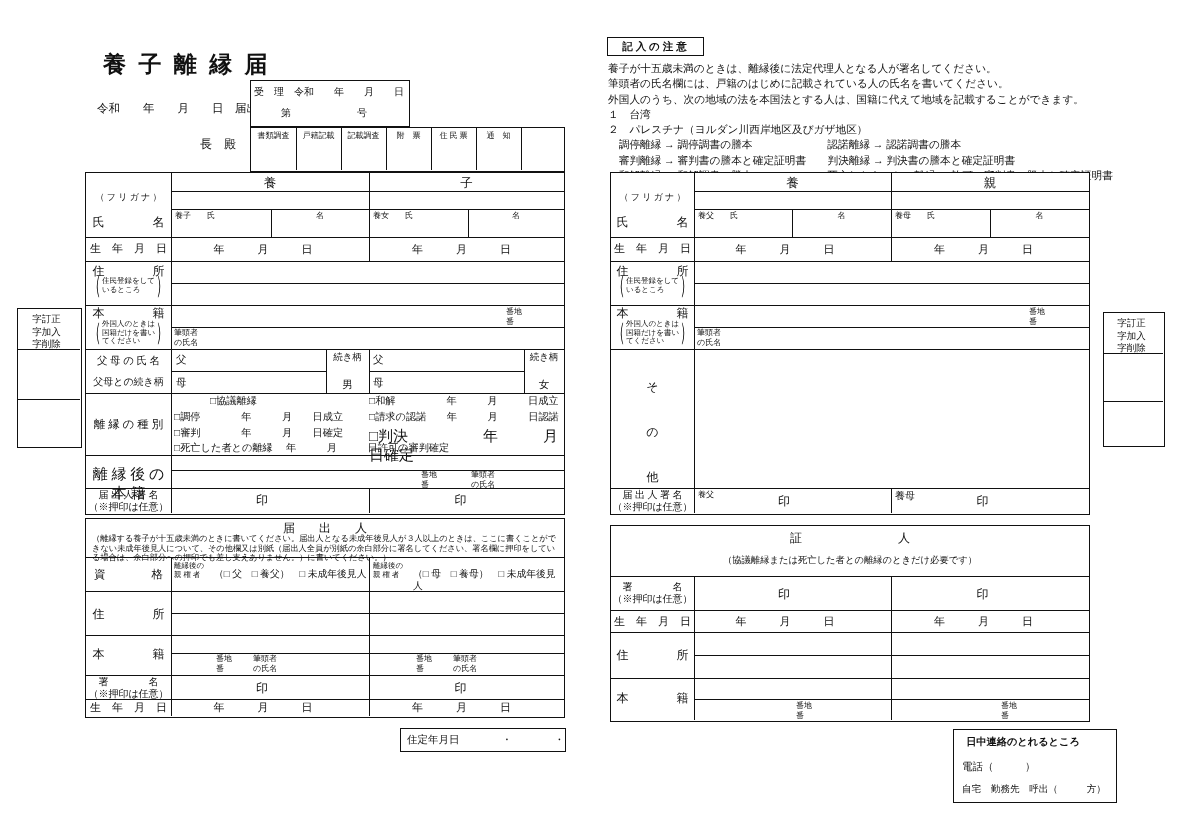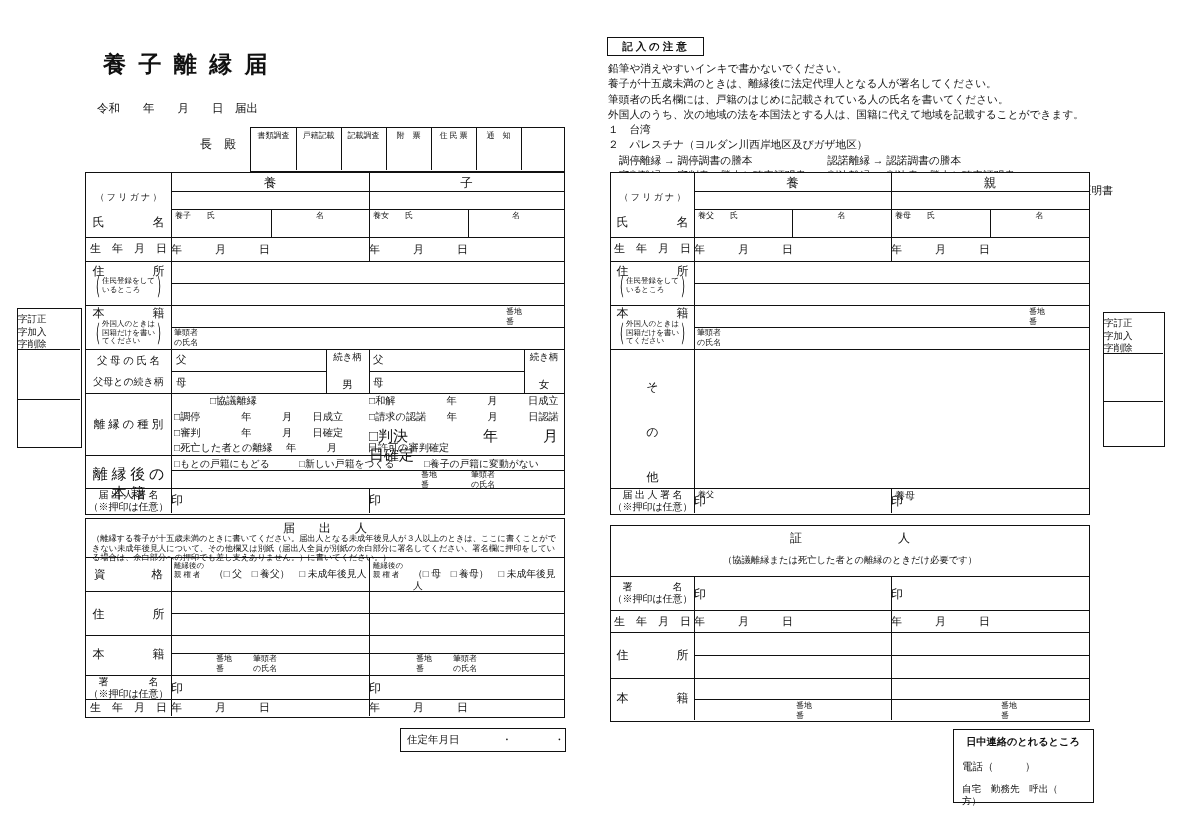--- a/index.html
+++ b/index.html
@@ -1,36 +1,41 @@
 <!DOCTYPE html>
 <html><head>
 <meta charset="utf-8">
 <style>
   html,body{margin:0;padding:0;background:#e8e8e8;}
   #canvas{position:relative;width:1183px;height:837px;background:#ffffff;overflow:hidden;
           font-family:"Liberation Serif","DejaVu Serif",serif;color:#111;}
   .c{position:absolute;box-sizing:border-box;font-size:12px;line-height:1.25;}
   .tc{text-align:center;}
-  .tr{text-align:left;}
+  .tr{text-align:center;}
   .pre{white-space:pre-line;}
   .go{font-family:"Liberation Sans","DejaVu Sans",sans-serif;}
   .tbl{position:absolute;box-sizing:border-box;border:1.6px solid #111;background:#fff;}
   .line{position:absolute;background:#111;}
   .paren{display:inline-block;transform:scaleY(2.1);font-size:12px;}
   .notewrap{display:flex;align-items:center;justify-content:center;gap:1px;}
 </style>
 </head>
 <body>
 
 <div id="canvas">
 
   <div class="c go" style="left:103px;top:50px;font-size:23px;font-weight:bold;letter-spacing:3px;">養 子 離 縁 届</div>
   <div class="c" style="left:97px;top:101px;font-size:11.5px;">令和　　年　　月　　日　届出</div>
   <div class="c" style="left:200px;top:137px;font-size:12px;">長　殿</div>
 
+  <div class="tbl" id="t6" style="left:250px;top:80px;width:160px;height:47px;border-width:1.2px;">
+    <div class="c tc" style="left:0;top:5px;width:156px;font-size:10px;">受　理　令和　　年　　月　　日</div>
+    <div class="c" style="left:30px;top:26px;font-size:10px;">第</div>
+    <div class="c" style="left:106px;top:26px;font-size:10px;">号</div>
+  </div>
 
   <div class="tbl" id="t5" style="left:250px;top:127px;width:315px;height:45px;border-width:1.2px;">
     <div class="c tc" style="left:0px;top:3px;width:45px;font-size:8px;">書類調査</div>
     <div class="c tc" style="left:45px;top:3px;width:45px;font-size:8px;">戸籍記載</div>
     <div class="c tc" style="left:90px;top:3px;width:45px;font-size:8px;">記載調査</div>
     <div class="c tc" style="left:135px;top:3px;width:45px;font-size:8px;">附　票</div>
     <div class="c tc" style="left:180px;top:3px;width:45px;font-size:8px;">住 民 票</div>
     <div class="c tc" style="left:225px;top:3px;width:45px;font-size:8px;">通　知</div>
     <div class="c tc" style="left:270px;top:3px;width:45px;font-size:8px;"></div>
   <div class="line" style="left: 45px; top: 0px; width: 1px; height: 42px;"></div>
@@ -97,21 +102,20 @@
     <div class="c tc" style="left:438px;top:179px;width:40px;font-size:9.5px;">続き柄</div>
     <div class="c tc" style="left:438px;top:205px;width:40px;font-size:10.5px;">女</div>
     <div class="c" style="left:88px;top:222px;font-size:10.2px;padding-left:36px;">□協議離縁</div>
     <div class="c" style="left:283px;top:222px;font-size:10.2px;">□和解　　　　　年　　　月　　　日成立</div>
     <div class="c" style="left:88px;top:238px;font-size:10.2px;text-align:center;">□調停　　　　年　　　月　　日成立</div>
     <div class="c" style="left:283px;top:238px;font-size:10.2px;">□請求の認諾　　年　　　月　　　日認諾</div>
     <div class="c" style="left:88px;top:254px;font-size:10.2px;">□審判　　　　年　　　月　　日確定</div>
     <div class="c" style="left:283px;top:254px;font-size:15px;">□判決　　　　　年　　　月　　　日確定</div>
     <div class="c" style="left:88px;top:269px;font-size:10.2px;">□死亡した者との離縁</div>
     <div class="c" style="left:200px;top:269px;font-size:10.2px;">年　　　月　　　日許可の審判確定</div>
-    <div class="c" style="left:88px;top:285px;font-size:9.8px;">□もとの戸籍にもどる　　　□新しい戸籍をつくる　　　□養子の戸籍に変動がない</div>
     <div class="c pre" style="left:335px;top:297px;font-size:8px;line-height:9.5px;">番地
 番</div>
     <div class="c pre" style="left:385px;top:297px;font-size:8px;line-height:9.5px;">筆頭者
 の氏名</div>
     <div class="c tr" style="left:85px;top:320px;width:192px;padding-right:10px;font-size:12px;">印</div>
     <div class="c tr" style="left:283px;top:320px;width:193px;padding-right:10px;font-size:12px;">印</div>
   <div class="line" style="left: 85px; top: 18px; width: 393px; height: 1px;"></div>
       <div class="line" style="left: 85px; top: 36px; width: 393px; height: 1px;"></div>
       <div class="line" style="left: 0px; top: 64px; width: 478px; height: 1px;"></div>
       <div class="line" style="left: 0px; top: 88px; width: 478px; height: 1px;"></div>
@@ -174,21 +178,20 @@
     </div>
 
   <div class="tbl" style="left:400px;top:728px;width:166px;height:24px;border-width:1.1px;">
     <div class="c" style="left:6px;top:4px;font-size:10.5px;">住定年月日　　　　・　　　　・</div>
   </div>
 
   <div class="tbl go" style="left:607px;top:37px;width:97px;height:19px;border-width:1.4px;">
     <div class="c tc" style="left:0;top:2px;width:93px;font-size:10.5px;font-weight:bold;">記 入 の 注 意</div>
   </div>
   <div class="c" style="left:608px;top:61px;width:572px;font-size:10.7px;line-height:15.3px;">
-    <div>鉛筆や消えやすいインキで書かないでください。</div>
     <div>養子が十五歳未満のときは、離縁後に法定代理人となる人が署名してください。</div>
     <div>筆頭者の氏名欄には、戸籍のはじめに記載されている人の氏名を書いてください。</div>
     <div>外国人のうち、次の地域の法を本国法とする人は、国籍に代えて地域を記載することができます。</div>
     <div>１　台湾</div>
     <div>２　パレスチナ（ヨルダン川西岸地区及びガザ地区）</div>
     <div>　調停離縁 → 調停調書の謄本　　　　　　　認諾離縁 → 認諾調書の謄本</div>
     <div>　審判離縁 → 審判書の謄本と確定証明書　　判決離縁 → 判決書の謄本と確定証明書</div>
     <div>　和解離縁 → 和解調書の謄本　　　　　　　死亡したものとの離縁 → 許可の審判書の謄本と確定証明書</div>
   </div>
 
@@ -267,21 +270,21 @@
   <div class="line" style="left: 0px; top: 50px; width: 478px; height: 1px;"></div>
       <div class="line" style="left: 0px; top: 84px; width: 478px; height: 1px;"></div>
       <div class="line" style="left: 0px; top: 106px; width: 478px; height: 1px;"></div>
       <div class="line" style="left: 83px; top: 129px; width: 395px; height: 1px;"></div>
       <div class="line" style="left: 0px; top: 152px; width: 478px; height: 1px;"></div>
       <div class="line" style="left: 83px; top: 173px; width: 395px; height: 1px;"></div>
       <div class="line" style="left: 83px; top: 50px; width: 1px; height: 144px;"></div>
       <div class="line" style="left: 280px; top: 50px; width: 1px; height: 144px;"></div>
     </div>
 
-  <div class="tbl" style="left:953px;top:729px;width:141px;height:74px;border-width:1.6px;">
+  <div class="tbl" style="left:953px;top:729px;width:164px;height:74px;border-width:1.6px;">
     <div class="c tc go" style="left:0;top:6px;width:138px;font-size:10.2px;font-weight:bold;">日中連絡のとれるところ</div>
     <div class="c" style="left:8px;top:30px;font-size:10.5px;">電話（　　　）</div>
     <div class="c" style="left:8px;top:53px;font-size:9.6px;">自宅　勤務先　呼出（　　　方）</div>
   </div>
 
   <div class="tbl" id="t8" style="left:1103px;top:312px;width:62px;height:135px;border-width:1.4px;">
     <div class="c tr pre" style="left:0;top:4px;width:55px;font-size:9.5px;line-height:12.5px;">字訂正
 字加入
 字削除</div>
   <div class="line" style="left: 0px; top: 40px; width: 59px; height: 1px;"></div>

